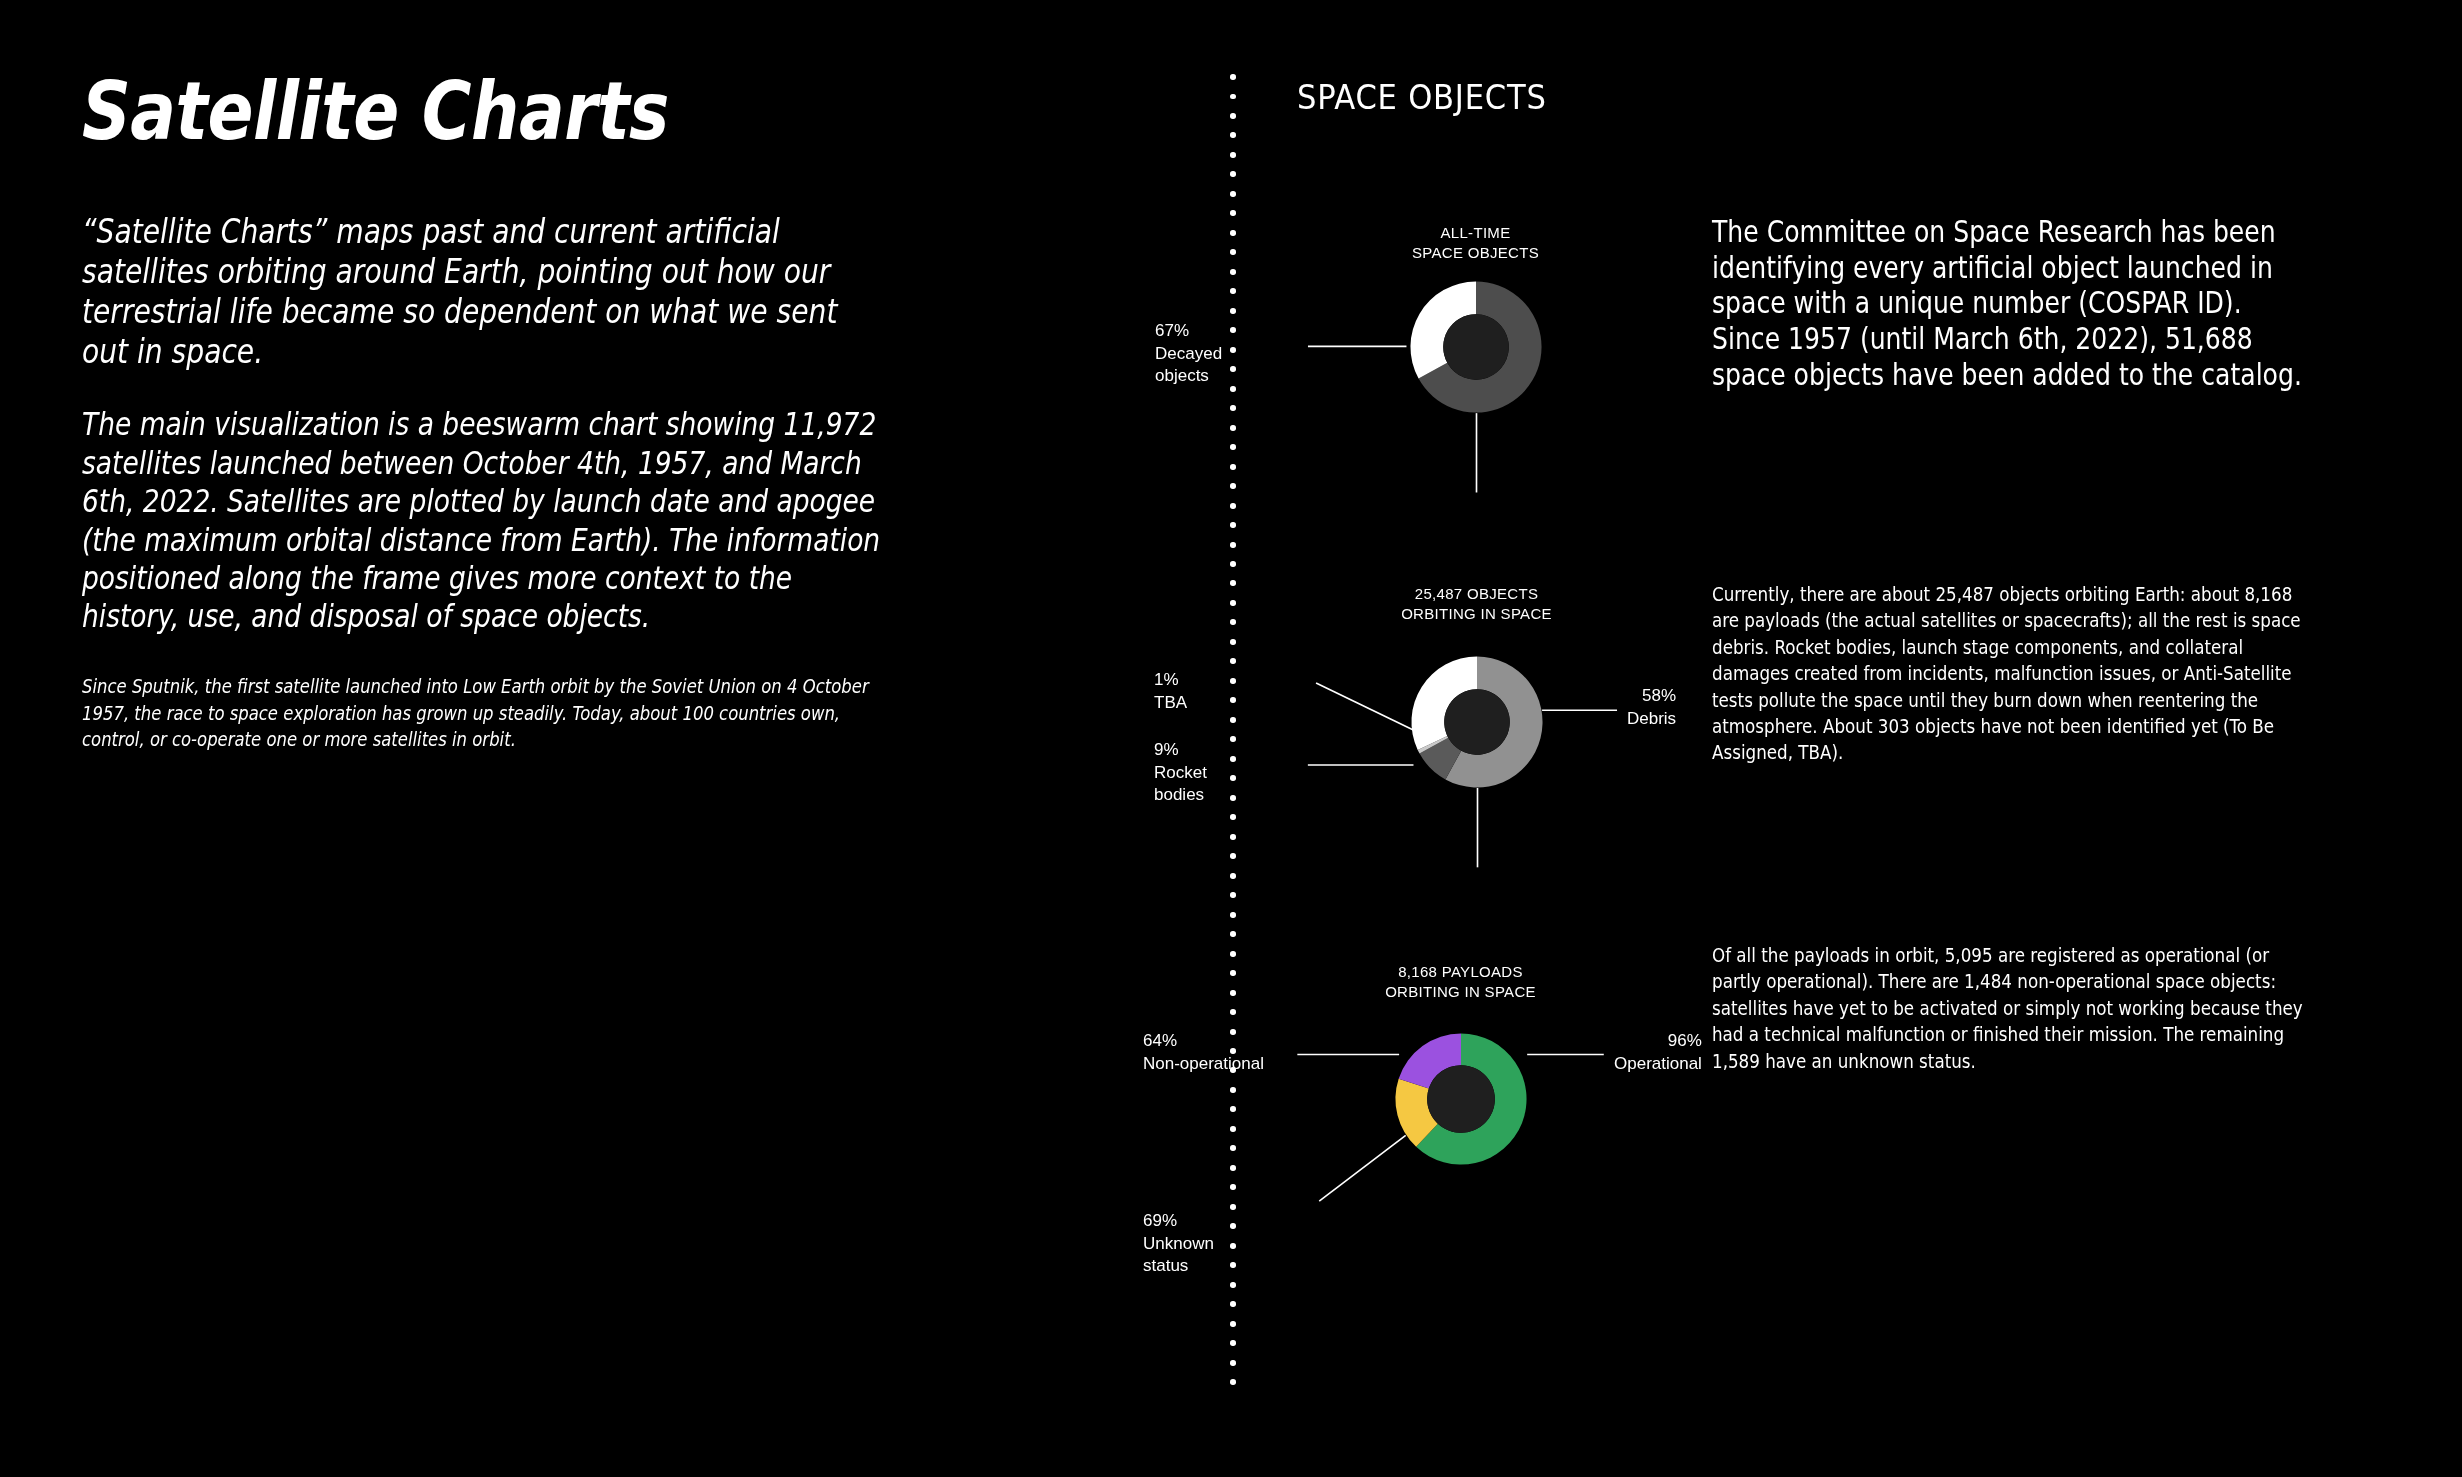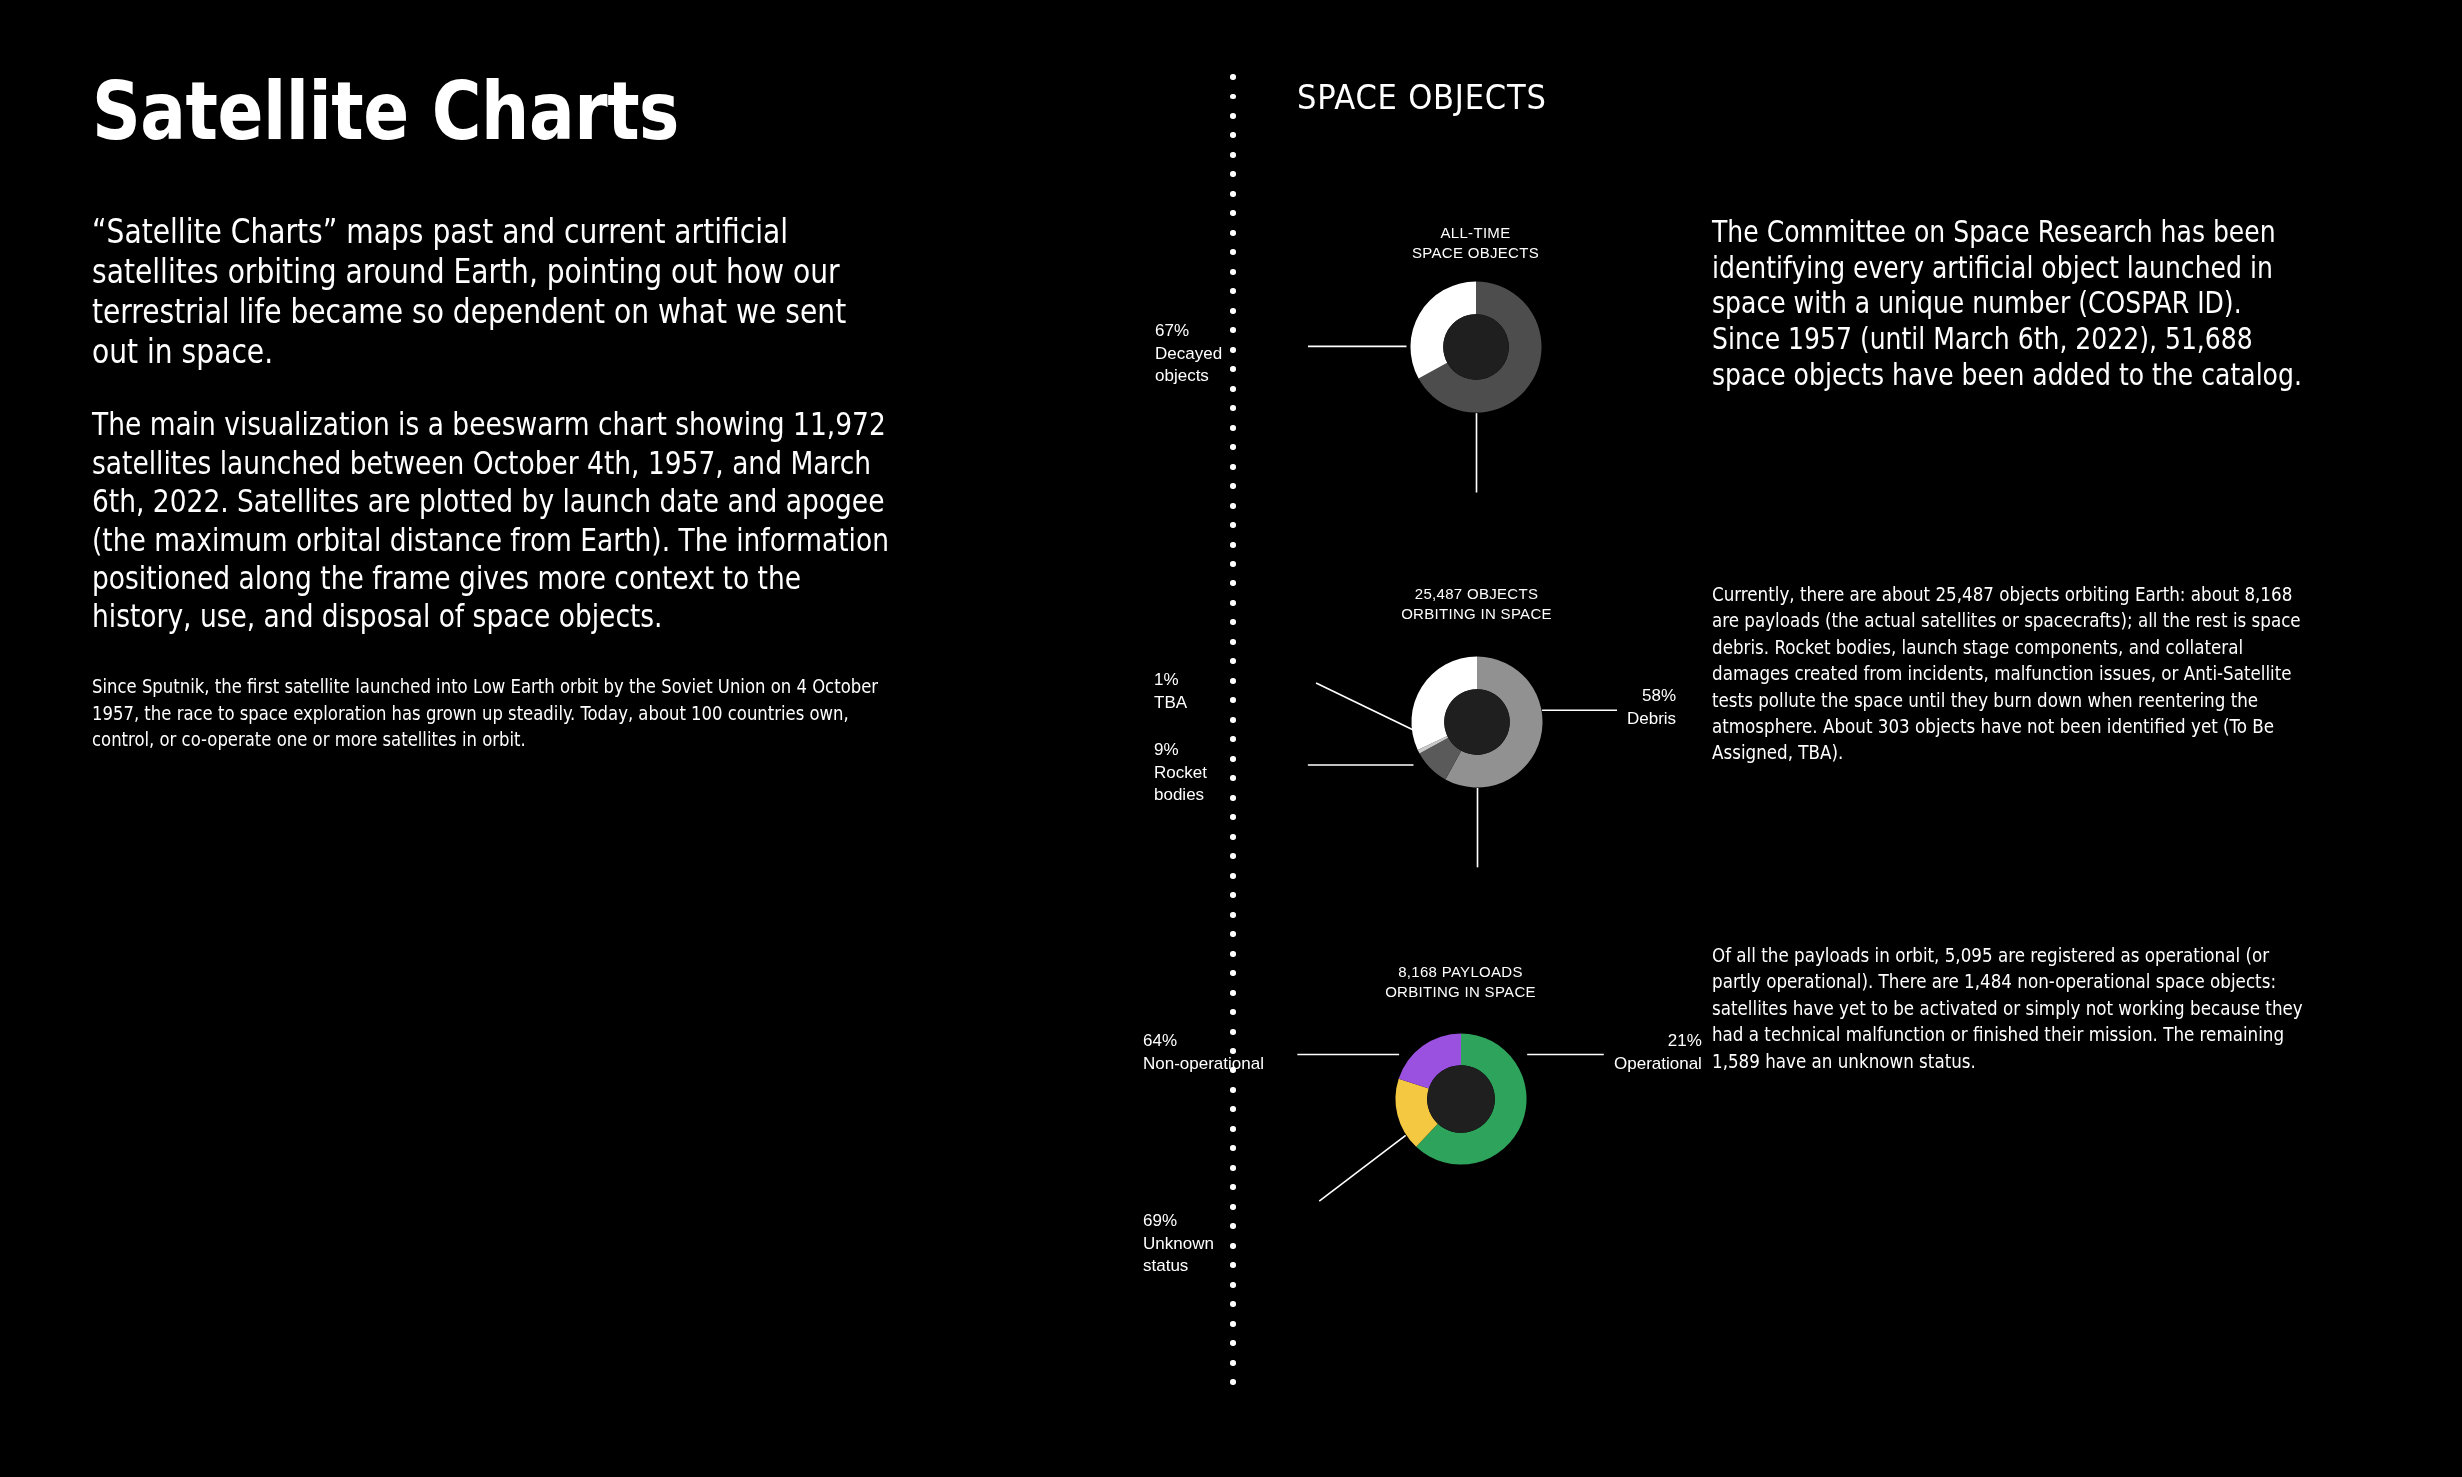--- a/index.html
+++ b/index.html
@@ -5,21 +5,21 @@
   html,body{margin:0;padding:0;background:#000;}
   body{
     width:2462px;height:1478px;position:relative;overflow:hidden;
     font-family:"Liberation Sans", sans-serif;
     color:#fff;
     -webkit-font-smoothing:antialiased;
   }
   .stage{position:absolute;inset:0;}
 
   
-  .left-col{position:absolute;left:92px;top:71px;width:804px;}
+  .left-col{position:absolute;left:82px;top:71px;width:804px;font-style:italic;}
 
   .page-title{
     font-family:"DejaVu Sans Condensed","Liberation Sans Narrow","Liberation Sans",sans-serif;
     font-size:81px;line-height:1.0;font-weight:700;letter-spacing:-0.5px;
     margin:0 0 59px 0;white-space:nowrap;
     transform:scaleX(0.93);transform-origin:left center;
   }
   .lead-para{
     font-family:"DejaVu Sans Condensed","Liberation Sans Narrow","Liberation Sans",sans-serif;
     font-size:34px;line-height:1.18;font-weight:400;margin:0 0 34px 0;
@@ -212,21 +212,21 @@
           <path d="M2670 1888A120 120 0 1 1 2587.8543472885576 2095.4762352905695L2627.5580794324214 2053.1960549001274A62 62 0 1 0 2670 1946Z" fill="#2ea35b"></path>
           <path d="M2587.8543472885576 2095.4762352905695A120 120 0 0 1 2555.873218044582 1970.9179606750063L2611.0344959897006 1988.8409463487533A62 62 0 0 0 2627.5580794324214 2053.1960549001274Z" fill="#f5c842"></path>
           <path d="M2555.873218044582 1970.9179606750063A120 120 0 0 1 2670 1888L2670 1946A62 62 0 0 0 2611.0344959897006 1988.8409463487533Z" fill="#9b51e0"></path>
           <circle cx="2670" cy="2008" r="62" fill="#1f1f1f"></circle>
         </svg>
         <svg class="donut-svg" width="985" height="1478" viewBox="1770 0 1800 2701" style="left: -492px; top: 0px;">
           <line x1="2790" y1="1927" x2="2930" y2="1927" stroke="#fff" stroke-width="3"></line>
           <line x1="2556" y1="1927" x2="2370" y2="1927" stroke="#fff" stroke-width="3"></line>
           <line x1="2568" y1="2075" x2="2410" y2="2195" stroke="#fff" stroke-width="3"></line>
         </svg>
-        <div class="cb-label right" style="left: 153px; top: 1030px;">21%
+        <div class="cb-label right" style="left: 153px; top: 1030px;">96%
 Operational</div>
         <div class="cb-label left" style="left: -176px; top: 1030px; text-align: left; width: 142px; white-space: pre; transform: translateX(0px); margin-left: -142px;">64%
 Non-operational</div>
         <div class="cb-label left" style="left: -176px; top: 1210px; text-align: left; width: 142px; white-space: pre; transform: translateX(0px); margin-left: -142px;">69%
 Unknown
 status</div>
       </div>
     </div>
 
   <div class="rt-block" style="top:214px;">

